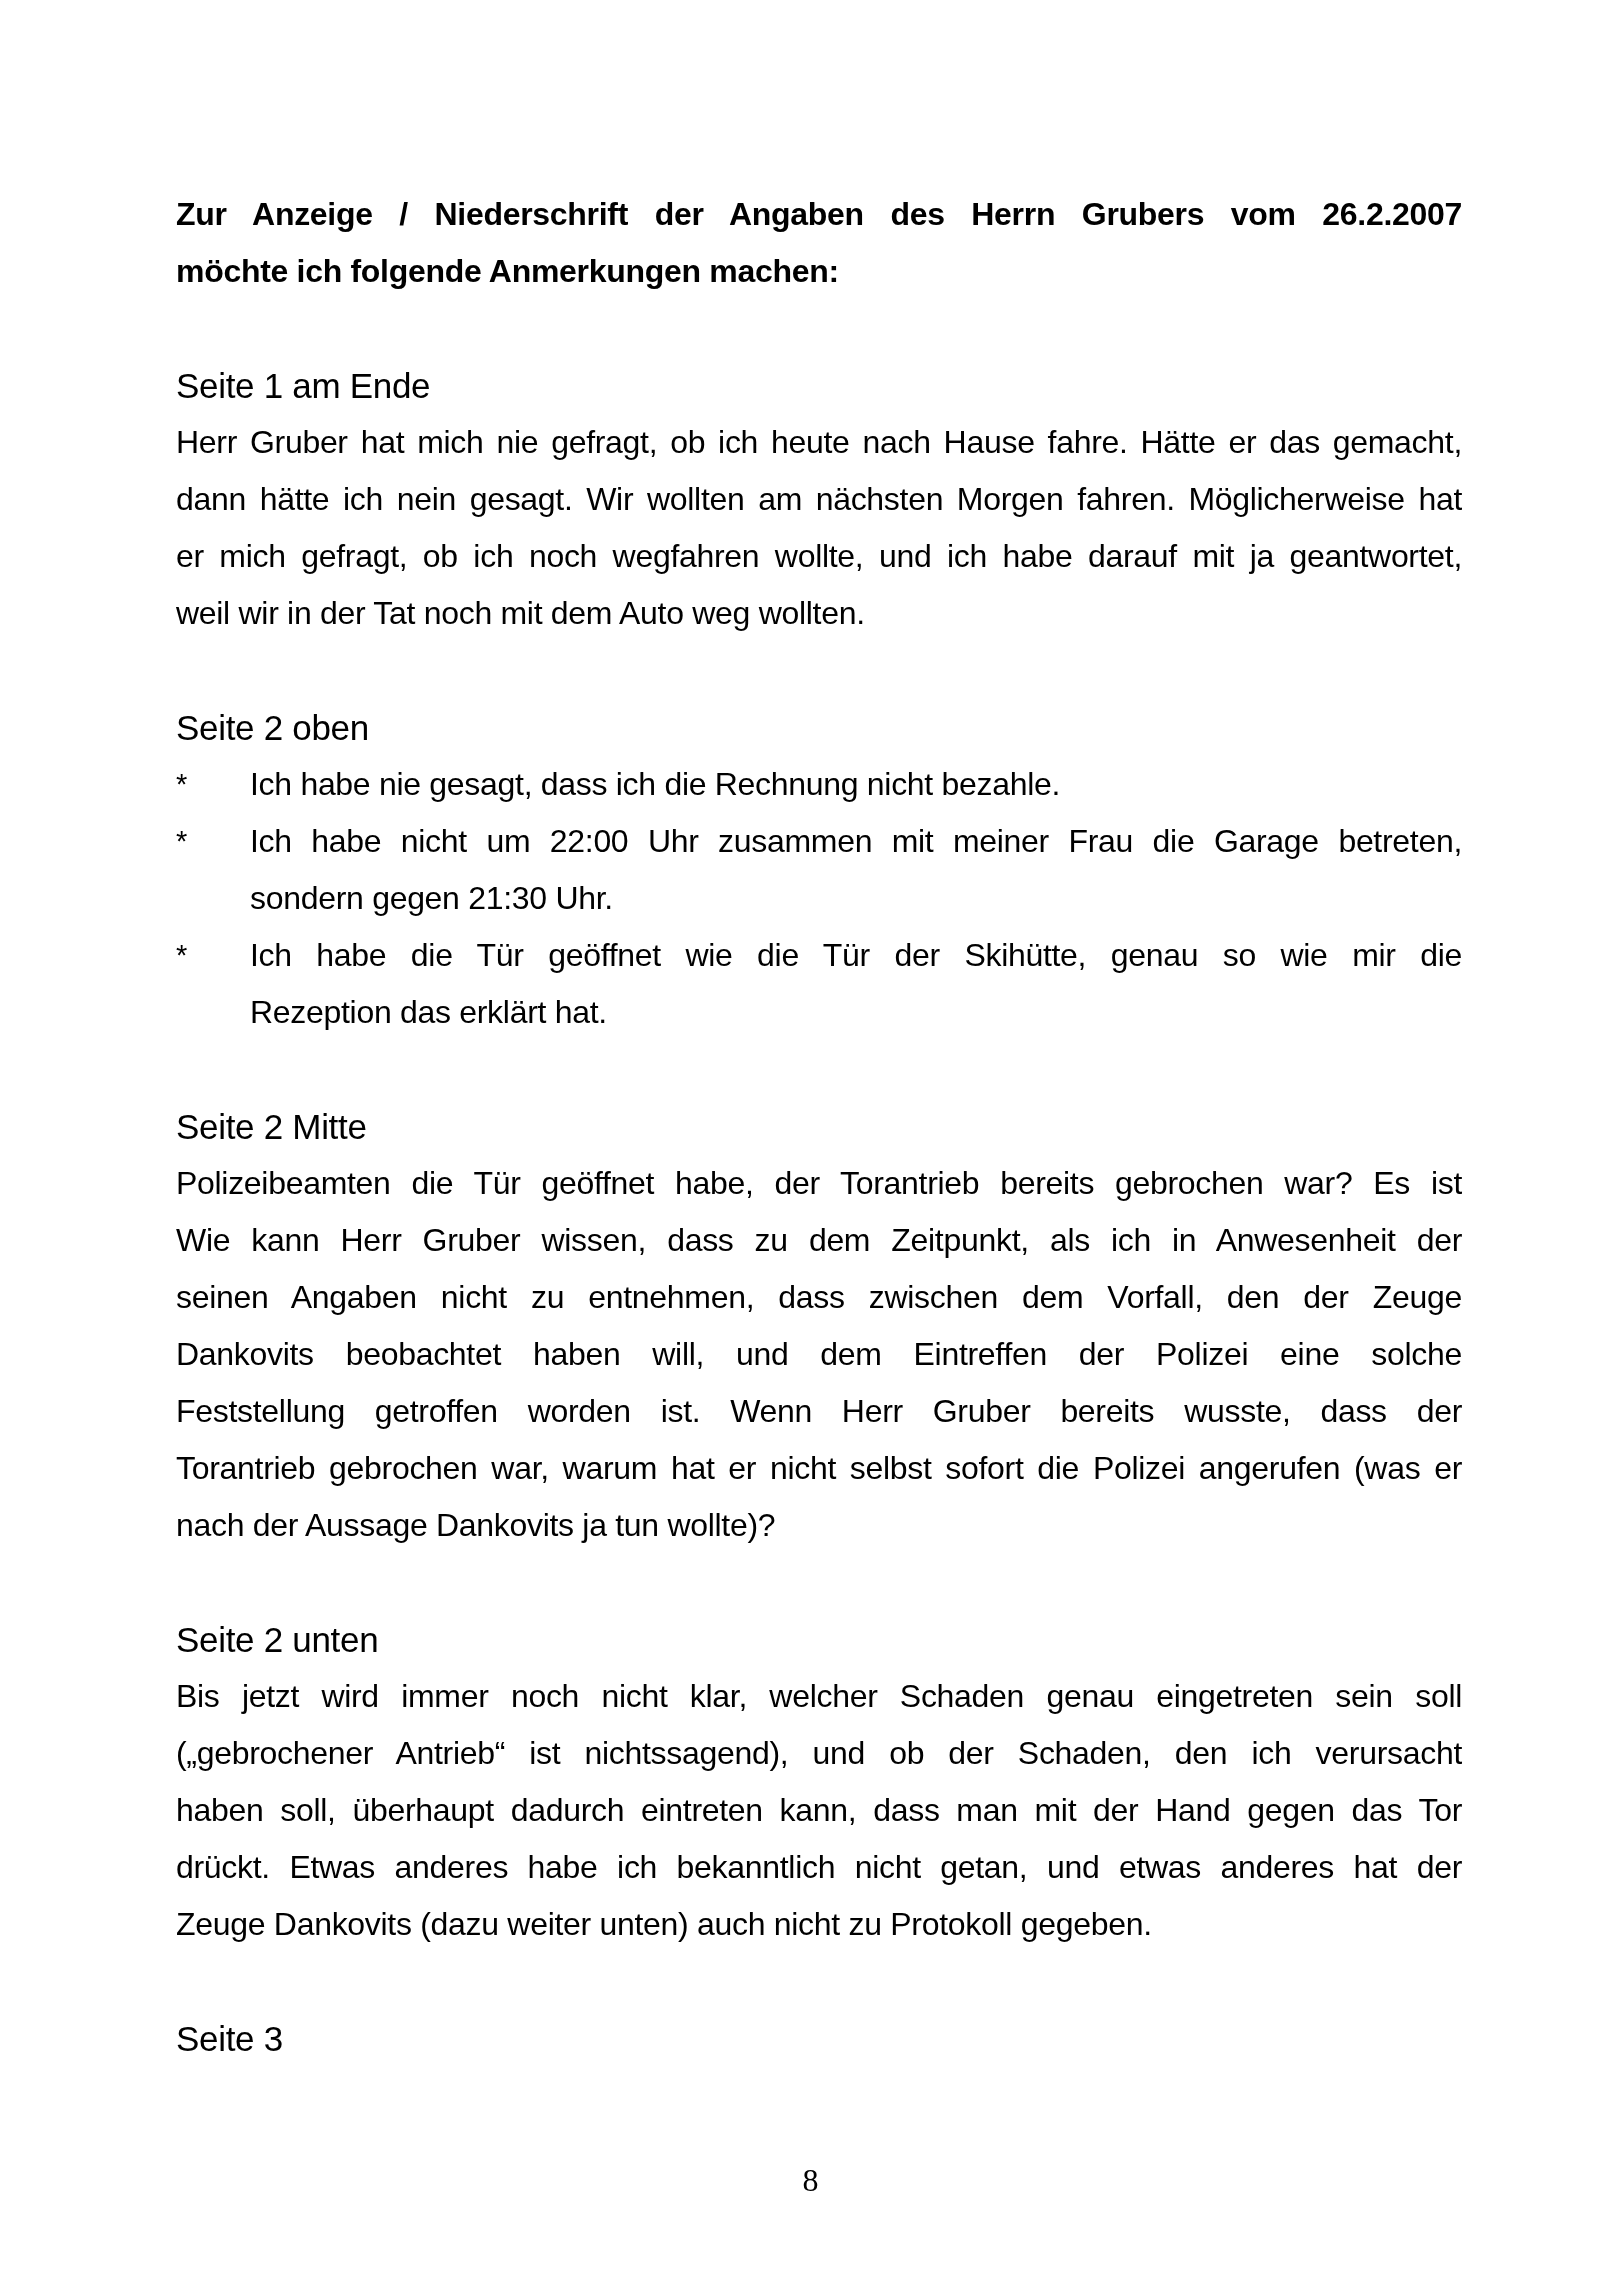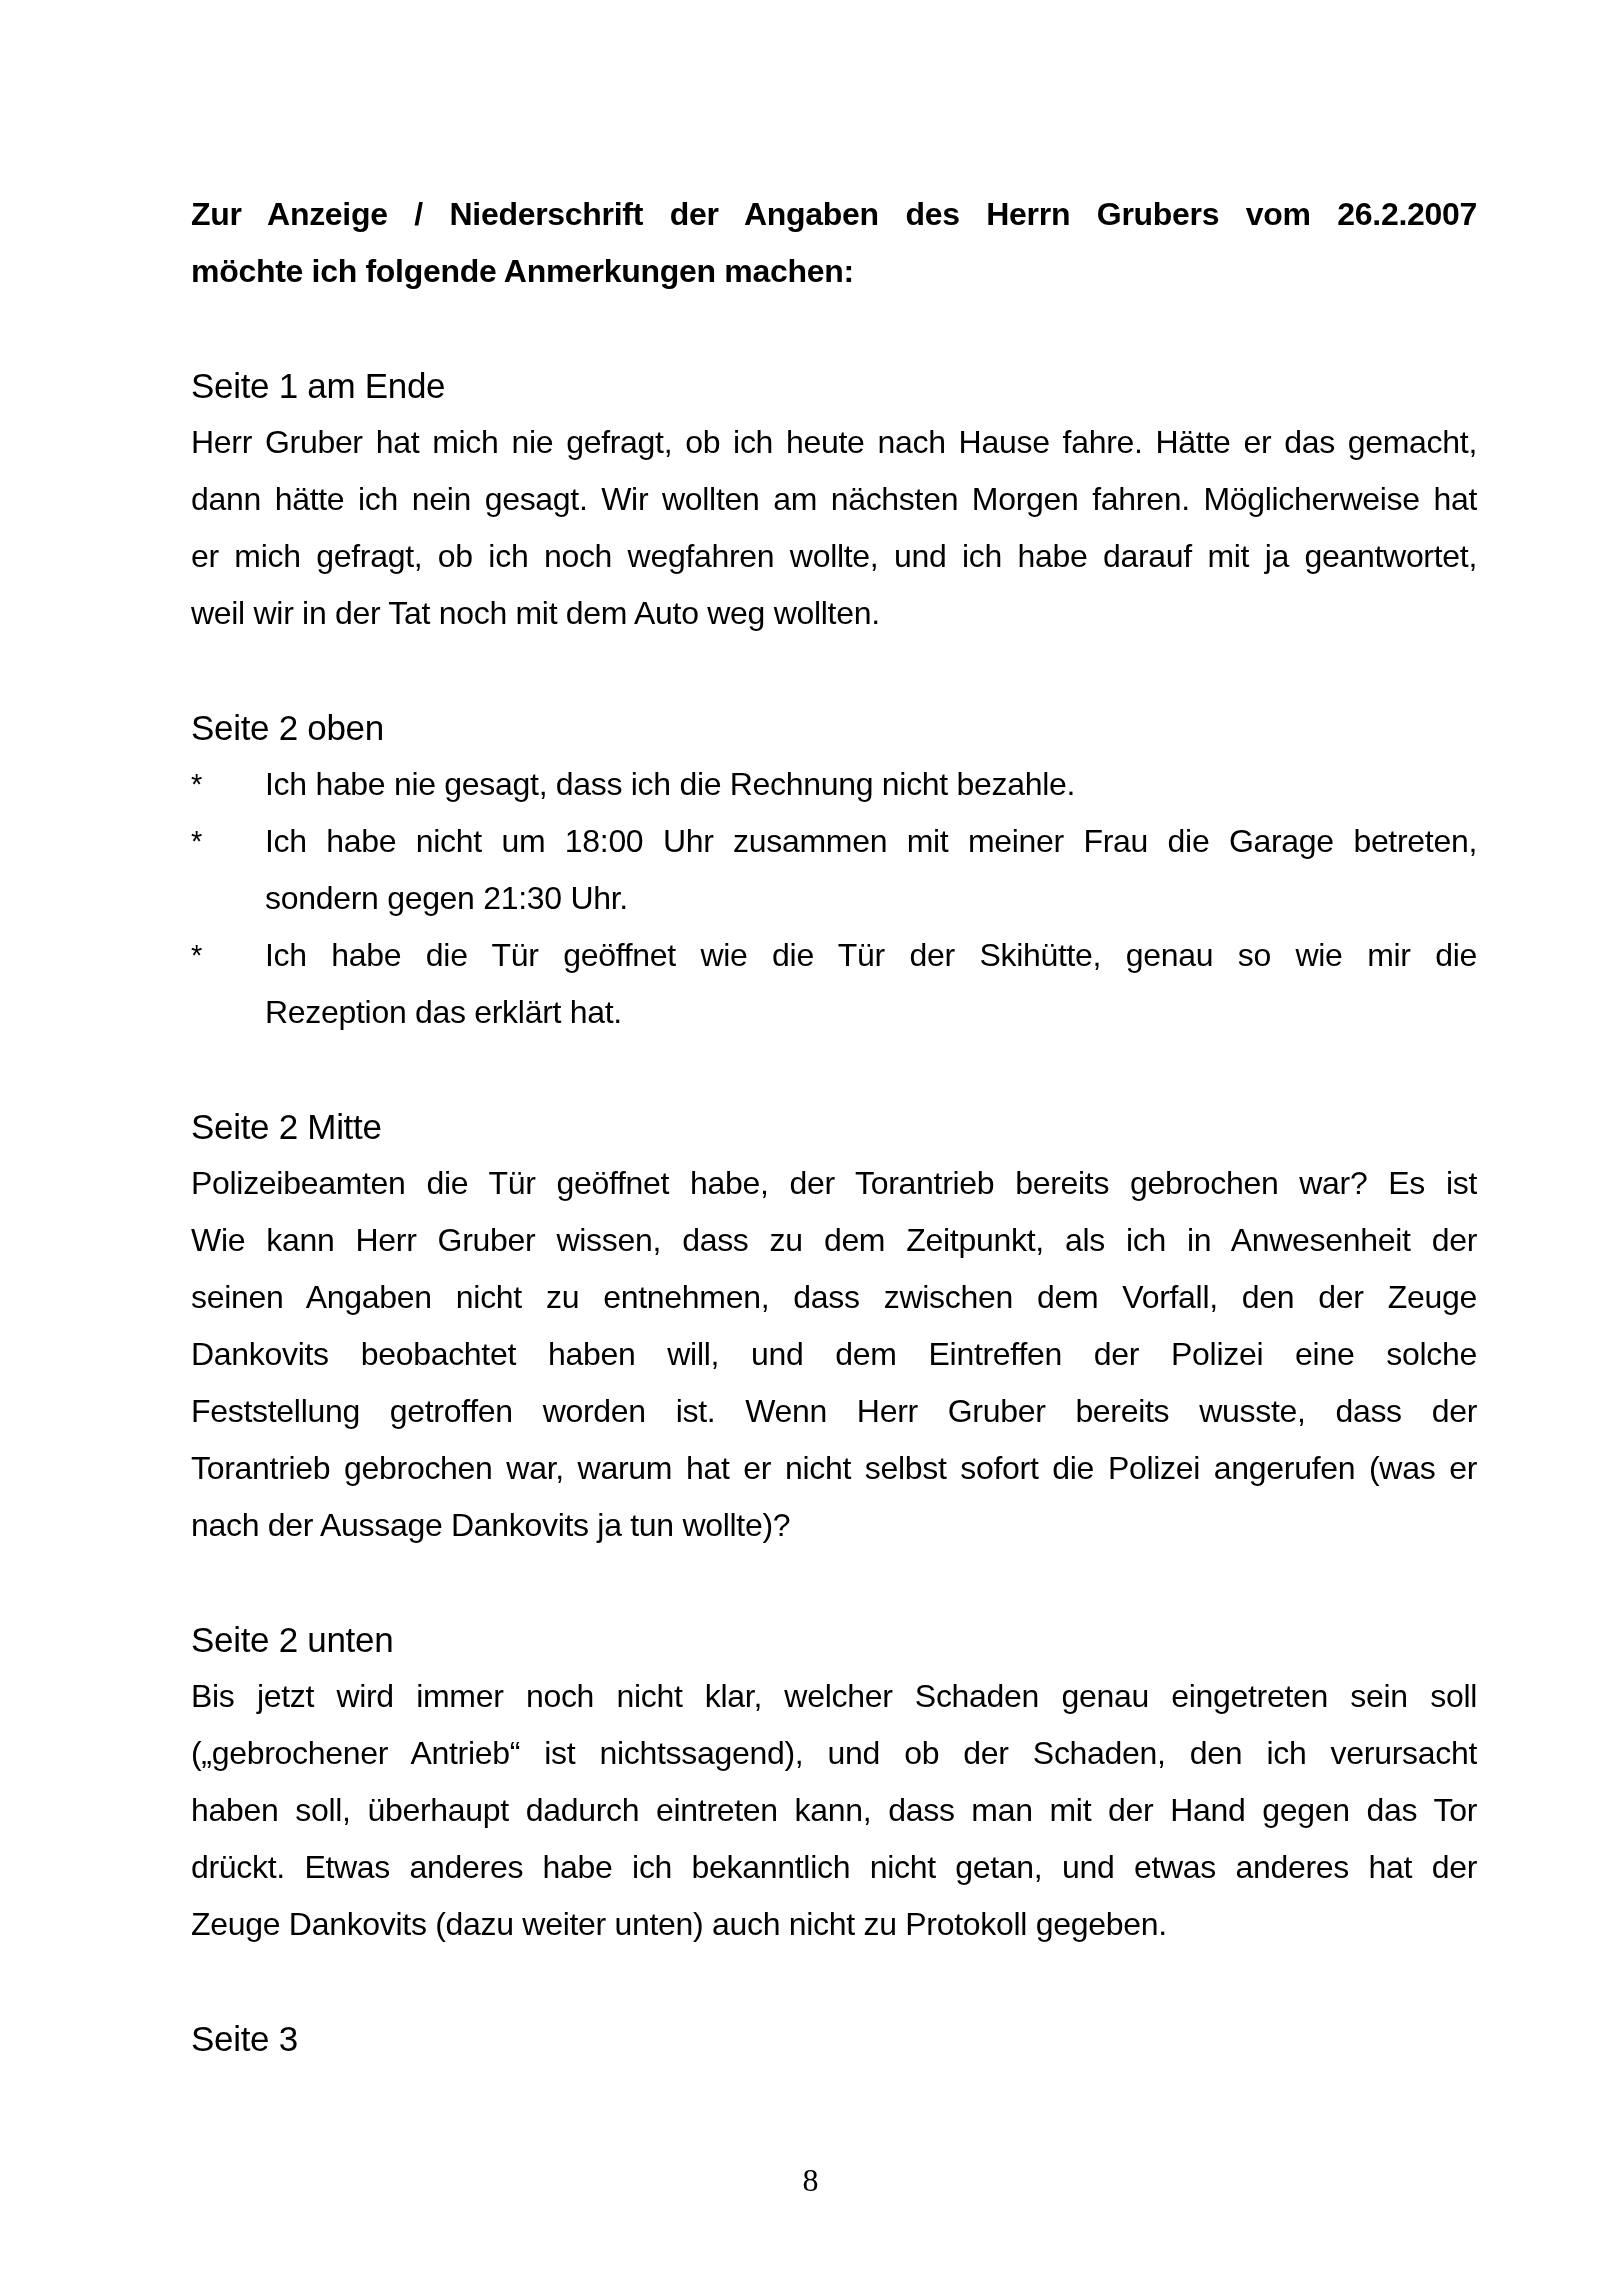--- a/index.html
+++ b/index.html
@@ -18,21 +18,21 @@
     .page {
       position: absolute;
       left: 0;
       top: 0;
       width: 1621px;
       height: 2293px;
       background: #ffffff;
     }
     .content {
       position: absolute;
-      left: 191px;
+      left: 176px;
       top: 186px;
       width: 1286px;
     }
     .line {
       display: block;
       height: 57px;
       line-height: 57px;
       font-size: 32px;
       white-space: nowrap;
       overflow: hidden;
@@ -116,21 +116,21 @@
       <div class="bullet-item">
         <span class="bullet-star">*</span>
         <div class="bullet-text">
           <span class="line last">Ich habe nie gesagt, dass ich die Rechnung nicht bezahle.</span>
         </div>
       </div>
 
       <div class="bullet-item">
         <span class="bullet-star">*</span>
         <div class="bullet-text">
-          <span class="line">Ich habe nicht um 18:00 Uhr zusammen mit meiner Frau die Garage betreten,</span>
+          <span class="line">Ich habe nicht um 22:00 Uhr zusammen mit meiner Frau die Garage betreten,</span>
           <span class="line last">sondern gegen 21:30 Uhr.</span>
         </div>
       </div>
 
       <div class="bullet-item">
         <span class="bullet-star">*</span>
         <div class="bullet-text">
           <span class="line">Ich habe die Tür geöffnet wie die Tür der Skihütte, genau so wie mir die</span>
           <span class="line last">Rezeption das erklärt hat.</span>
         </div>

